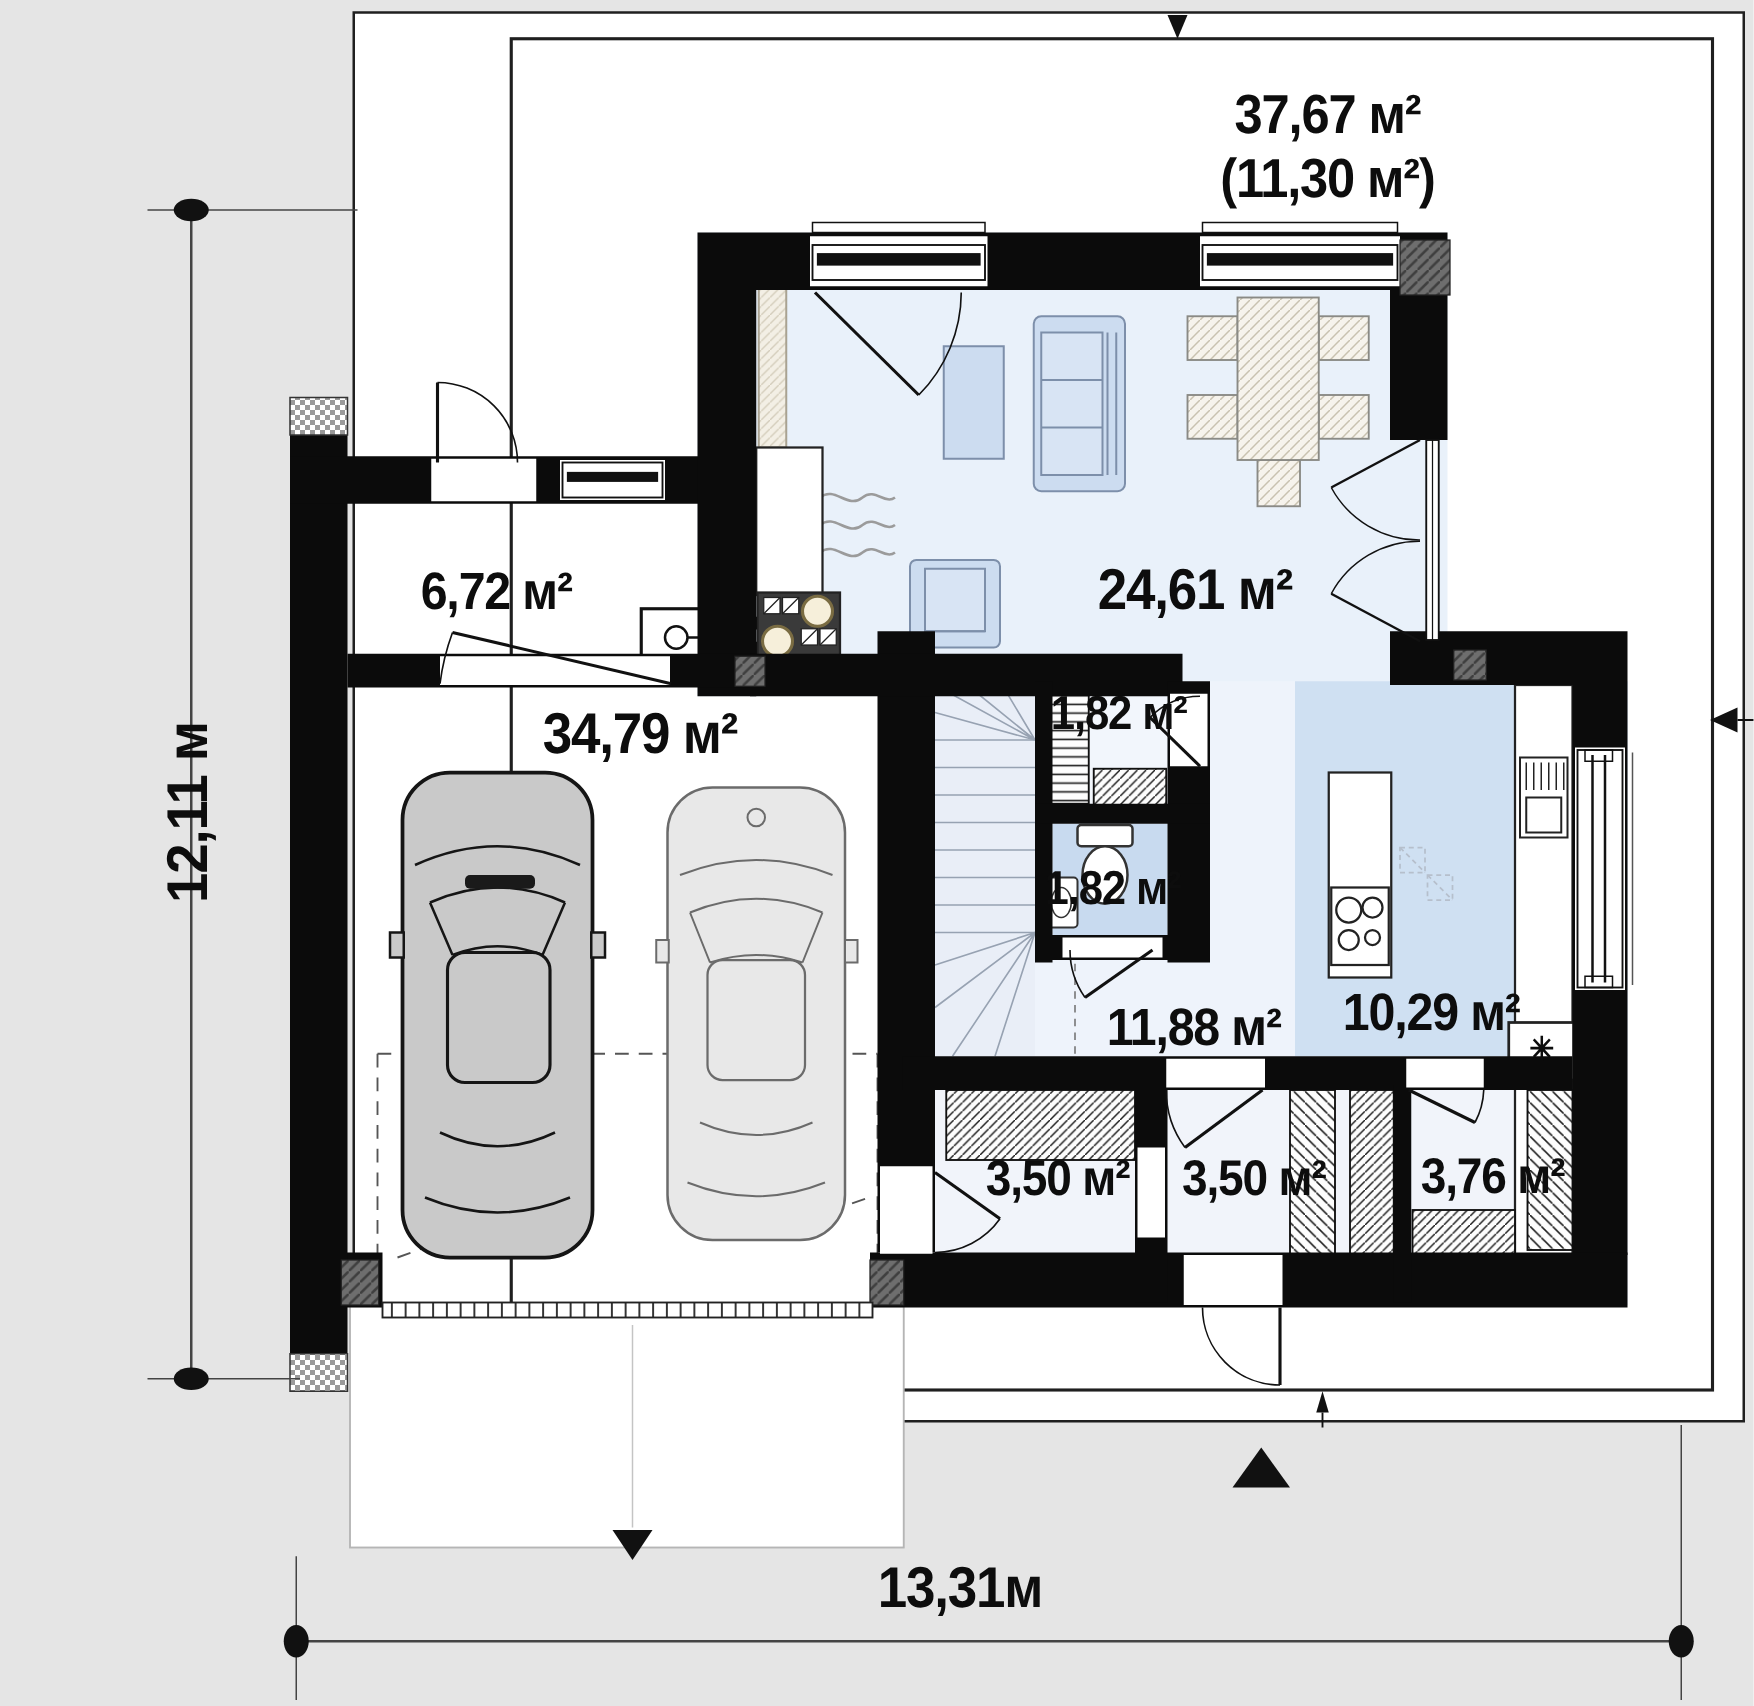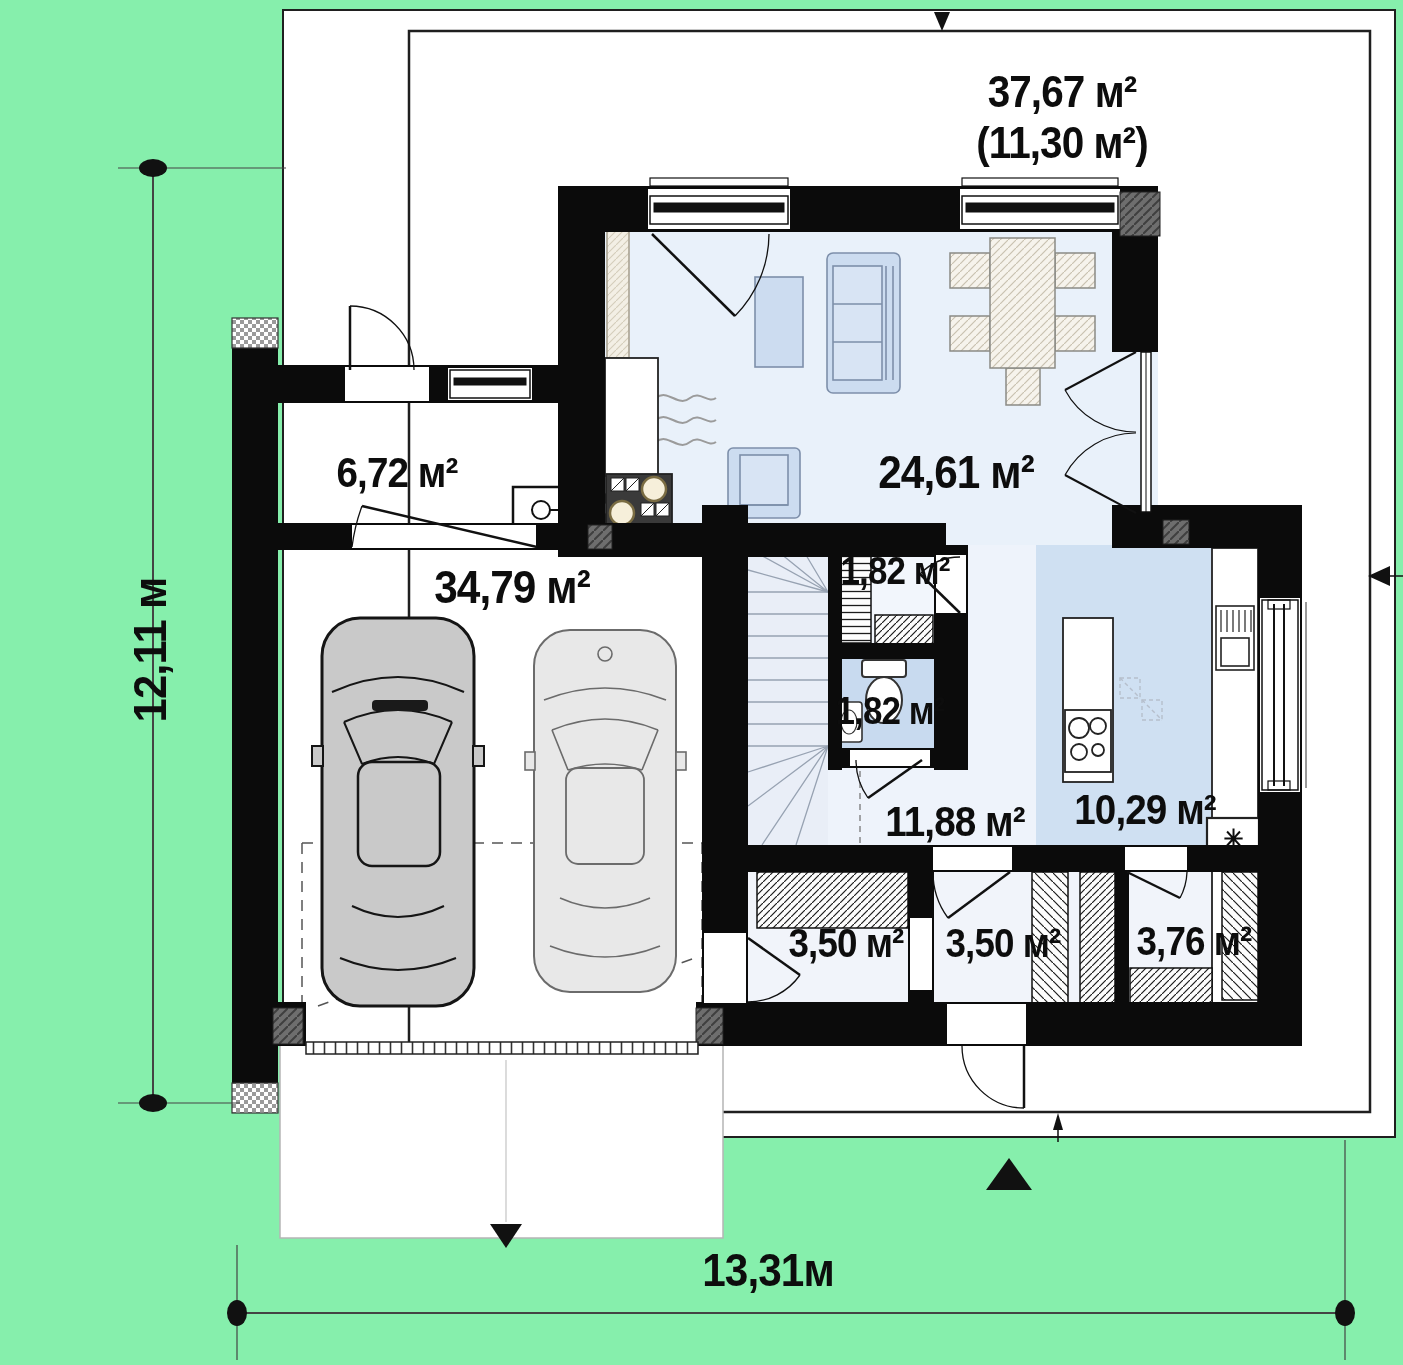--- a/index.html
+++ b/index.html
@@ -1,16 +1,16 @@
 <!DOCTYPE html>
 <html><head>
 <meta charset="utf-8">
 <style>
   html,body{margin:0;padding:0;background:#fff;}
-  #canvas{position:relative;width:1403px;height:1365px;background:#86efac;overflow:hidden;
+  #canvas{position:relative;width:1403px;height:1365px;background:#e5e5e5;overflow:hidden;
           font-family:"Liberation Sans",sans-serif;}
   svg{position:absolute;left:0;top:0;}
   .lbl{position:absolute;font-weight:bold;color:#0d0d0d;white-space:nowrap;
        transform:translate(-50%,-50%) scaleX(.92);letter-spacing:-1px;line-height:1.15;
        font-family:"Liberation Sans",sans-serif;}
   .lbl.rot{transform:translate(-50%,-50%) rotate(-90deg) scaleX(.95);}
   .lbl.center{text-align:center;}
   .fs46{font-size:46px;} .fs44{font-size:44px;} .fs42{font-size:42px;}
   .fs40{font-size:40px;} .fs38{font-size:38px;} .fs26{font-size:26px;}
 </style>

